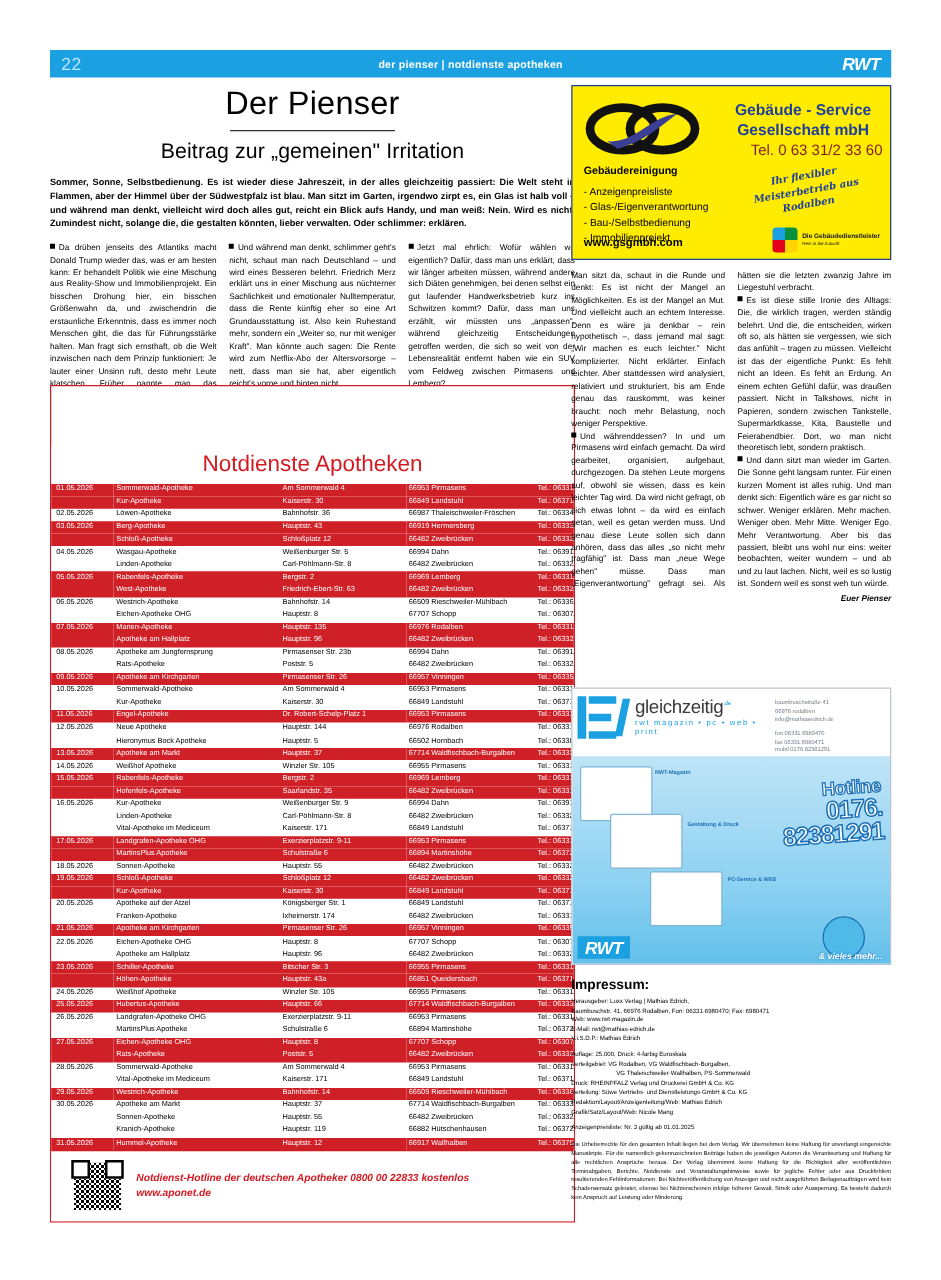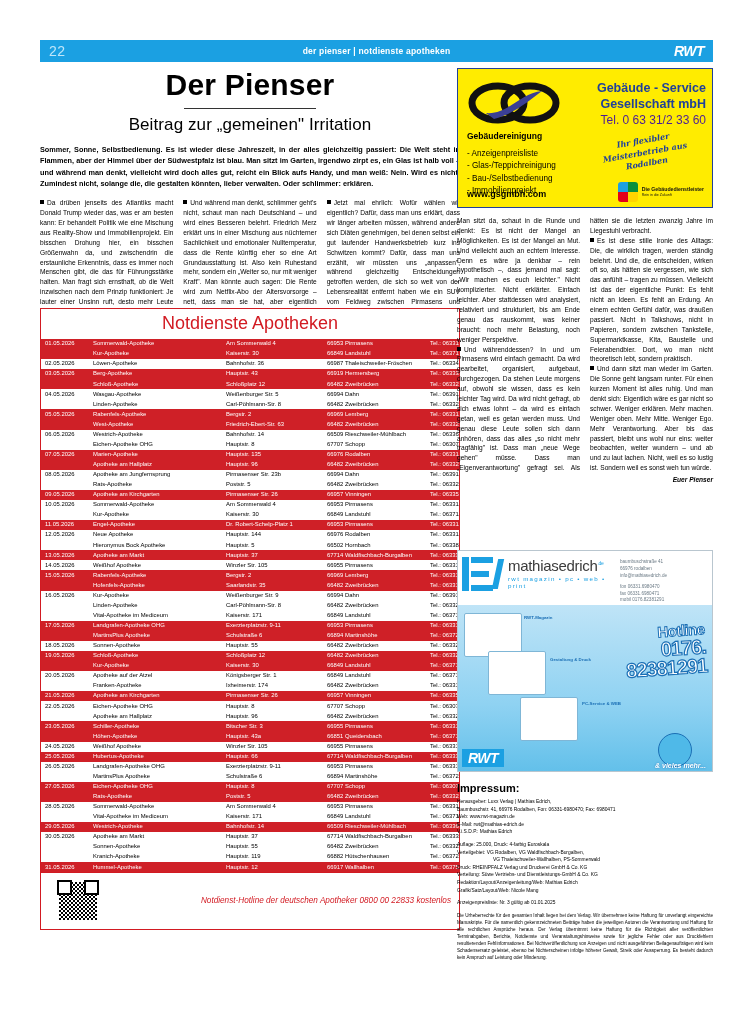--- a/index.html
+++ b/index.html
@@ -30,21 +30,21 @@
   .topbar .brand {
     position:absolute; right:9px; color:#fff; font-size:14px;
     font-weight:bold; font-style:italic; letter-spacing:-0.5px;
   }
 
   
   .leftcol { position:absolute; left:40px; top:68px; width:420px; }
 
   .masthead { text-align:center; }
   .masthead h1 {
-    margin:0; font-size:30px; font-weight:700; letter-spacing:.2px;
+    margin:0; font-size:26px; font-weight:400; letter-spacing:.2px;
     font-family:"Liberation Sans", sans-serif; line-height:1.1;
   }
   .mast-rule { width:132px; height:1px; background:#333; margin:7px auto 6px; }
   .masthead h2 {
     margin:0 0 9px 0; font-size:17px; font-weight:400; letter-spacing:.1px;
   }
   .lead {
     font-size:7.3px; font-weight:bold; line-height:1.55; text-align:justify;
     margin:0 0 9px 0;
   }
@@ -55,21 +55,21 @@
   .sq { display:inline-block; width:4px; height:4px; background:#000;
         margin-right:3px; vertical-align:1px; }
 
   
   .tablewrap {
     position:absolute; left:40px; top:308px; width:420px;
     border:1.6px solid #d21a22; background:#fff;
   }
   .table-title {
     text-align:center; color:#d21a22; font-size:18px; font-weight:400;
-    padding:4px 0 5px 0; background:#fff;
+    padding:4px 0 5px 0; background:#fff;margin-top:48px;
   }
   table.duty { width:100%; border-collapse:collapse; table-layout:fixed; }
   table.duty td {
     font-size:5.9px; padding:1.3px 2px 1.4px 2px; line-height:1.25;
     white-space:nowrap; overflow:hidden;
   }
   .c-date { width:50px; padding-left:4px !important; }
   .c-name { width:133px; }
   .c-addr { width:101px; }
   .c-city { width:103px; }
@@ -87,40 +87,40 @@
           repeating-linear-gradient(0deg,#000 0 2px,#fff 2px 4px);
         background-blend-mode:difference; border:2px solid #fff; }
   .qr-wrap { position:relative; width:42px; height:42px; }
   .qr-wrap::before, .qr-wrap::after {
     content:""; position:absolute; width:11px; height:11px;
     border:2.5px solid #000; background:#fff;
   }
   .qr-wrap::before { left:0; top:0; }
   .qr-wrap::after { right:0; top:0; }
   .hotline-text {
-    flex:1; text-align:right; color:#d21a22; font-style:italic;
-    font-weight:normal; font-size:8.2px; line-height:1.5;
+    flex:1; text-align:left; color:#d21a22; font-style:italic;
+    font-weight:bold; font-size:8.2px; line-height:1.5;
   }
 
   
   .rightcol { position:absolute; left:457px; top:68px; width:256px; }
 
   .ad-gsg {
     width:256px; height:140px; background:#ffec00; border:1px solid #20409a;
     position:relative; overflow:hidden;
   }
   .gsg-logo { position:absolute; left:10px; top:10px; width:92px; height:48px; }
   .gsg-title {
     position:absolute; left:121px; top:12px; right:6px;
     color:#20409a; font-weight:bold; font-size:12.5px; line-height:1.25;
-    text-align:right;
+    text-align:center;
   }
   .gsg-tel {
     position:absolute; left:110px; top:44px; right:6px;
-    color:#4c1d95; font-weight:normal; font-size:12px; text-align:right;
+    color:#7f1d1d; font-weight:normal; font-size:12px; text-align:right;
   }
   .gsg-sub {
     position:absolute; left:9px; top:62px; color:#000;
     font-weight:bold; font-size:8.5px;
   }
   .gsg-list {
     position:absolute; left:9px; top:79px; font-size:8.2px;
     line-height:1.52; color:#000;
   }
   .gsg-url {
@@ -587,41 +587,42 @@
             <td class="c-tel">Tel.: 06375/242</td>
           </tr>
         </tbody>
     </table>
     <div class="hotline">
       <div class="qr-wrap">
           <div class="qr"></div>
         </div>
       <div class="hotline-text">
         <div>Notdienst-Hotline der deutschen Apotheker 0800 00 22833 kostenlos</div>
+        <div>www.aponet.de</div>
       </div>
     </div>
   </div>
 
   <div class="rightcol">
 
     <div class="ad-gsg">
       <svg class="gsg-logo" viewBox="0 0 92 48">
         <ellipse cx="30" cy="24" rx="26" ry="17" fill="none" stroke="#111" stroke-width="7"></ellipse>
         <ellipse cx="62" cy="24" rx="26" ry="17" fill="none" stroke="#111" stroke-width="7"></ellipse>
         <path d="M18 34 C 40 36, 52 14, 74 12 C 60 22, 48 34, 26 40 Z" fill="#3b3f94"></path>
       </svg>
       <div class="gsg-title">
         <div>Gebäude - Service</div>
         <div>Gesellschaft  mbH</div>
       </div>
       <div class="gsg-tel">Tel. 0 63 31/2 33 60</div>
       <div class="gsg-sub">Gebäudereinigung</div>
       <div class="gsg-list">
         <div>- Anzeigenpreisliste</div>
-        <div>- Glas-/Teppichreinigung</div>
+        <div>- Glas-/Eigenverantwortung</div>
         <div>- Bau-/Selbstbedienung</div>
         <div>- Immobilienprojekt</div>
       </div>
       <div class="gsg-script">Ihr flexibler Meisterbetrieb aus Rodalben</div>
       <div class="gsg-url">www.gsgmbh.com</div>
       <div class="gsg-badge">
         <span class="bmark"></span>
         <span class="btxt">
           <span>Die Gebäudedienstleister</span>
           <small>Rein in die Zukunft</small>
@@ -641,21 +642,21 @@
   <div class="ad-me">
     <div class="me-head">
       <div class="me-mark">
         <i style="left:0;top:0;width:7px;height:34px;"></i>
         <i style="left:9px;top:0;width:22px;height:6px;"></i>
         <i style="left:9px;top:14px;width:18px;height:6px;"></i>
         <i style="left:9px;top:28px;width:22px;height:6px;"></i>
         <i style="left:33px;top:2px;width:6px;height:30px;transform:skewX(-12deg);"></i>
       </div>
       <div class="me-wordmark">
-        <div class="w1"><span>mathiasedrich</span><sup>.de</sup></div>
+        <div class="w1"><span>gleichzeitig</span><sup>.de</sup></div>
         <div class="w2">rwt magazin • pc • web • print</div>
       </div>
       <div class="me-contact">
         <div>baumbuschstraße 41</div>
         <div>66976 rodalben</div>
         <div>info@mathiasedrich.de</div>
         <div style="height:4px"></div>
         <div>fon 06331.6980470</div>
         <div>fax 06331.6980471</div>
         <div>mobil 0176.82381291</div>

